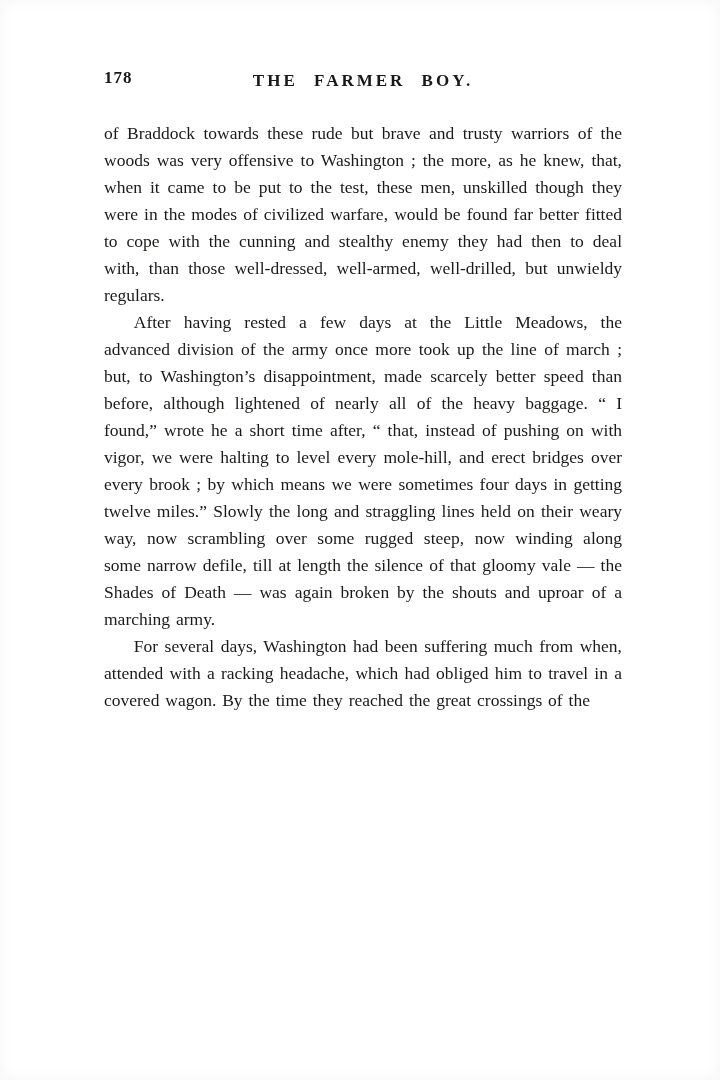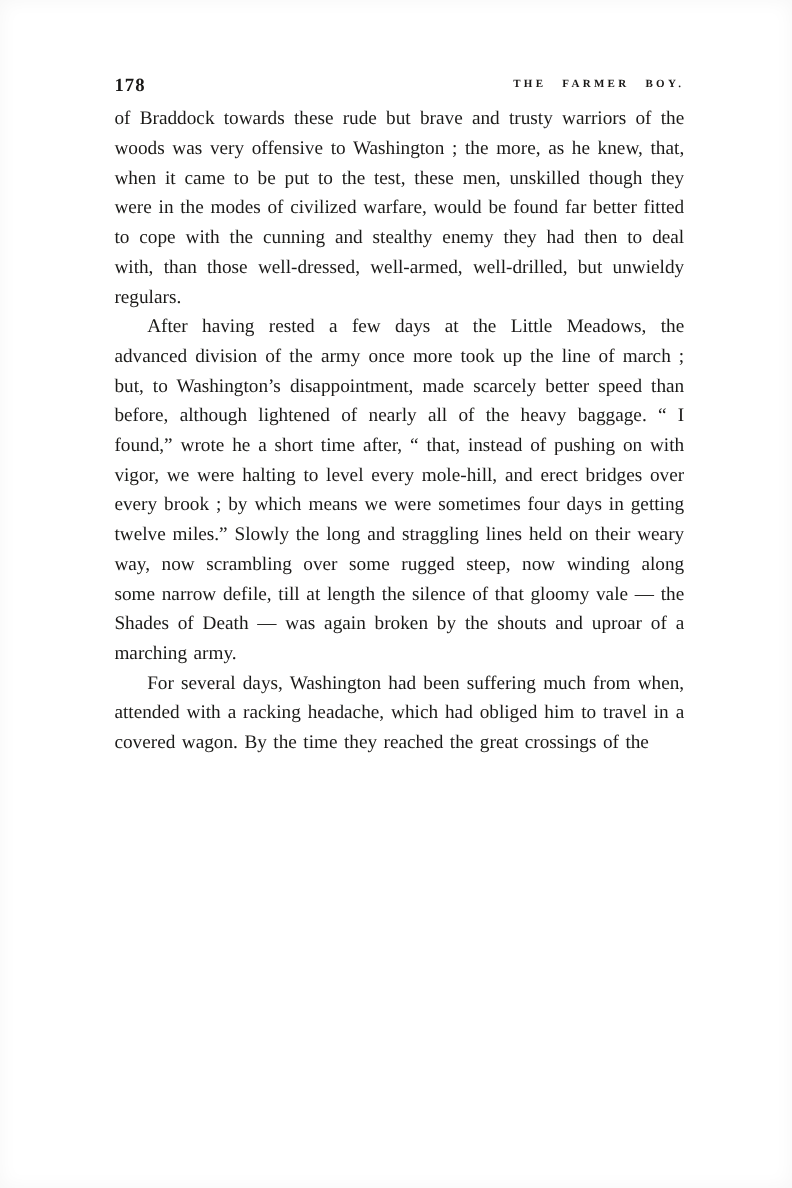--- a/index.html
+++ b/index.html
@@ -20,37 +20,38 @@
     }
     .text-column {
       position: absolute;
       left: 104px;
       top: 68px;
       width: 518px;
     }
     .running-head {
       position: relative;
       height: 26px;
+      margin-bottom: 26px;
     }
     .page-number {
       position: absolute;
       left: 0;
       top: 0;
       font-size: 17px;
       font-weight: bold;
       letter-spacing: 1px;
       color: #191817;
     }
     .running-title {
       position: absolute;
       left: 0;
       right: 0;
       top: 3px;
-      text-align: right;
-      font-size: 10px;
+      text-align: center;
+      font-size: 17px;
       font-weight: bold;
       letter-spacing: 3px;
       word-spacing: 9px;
       color: #191817;
     }
     .body-text p {
       margin: 0;
       font-size: 17.5px;
       line-height: 27px;
       text-align: justify;

